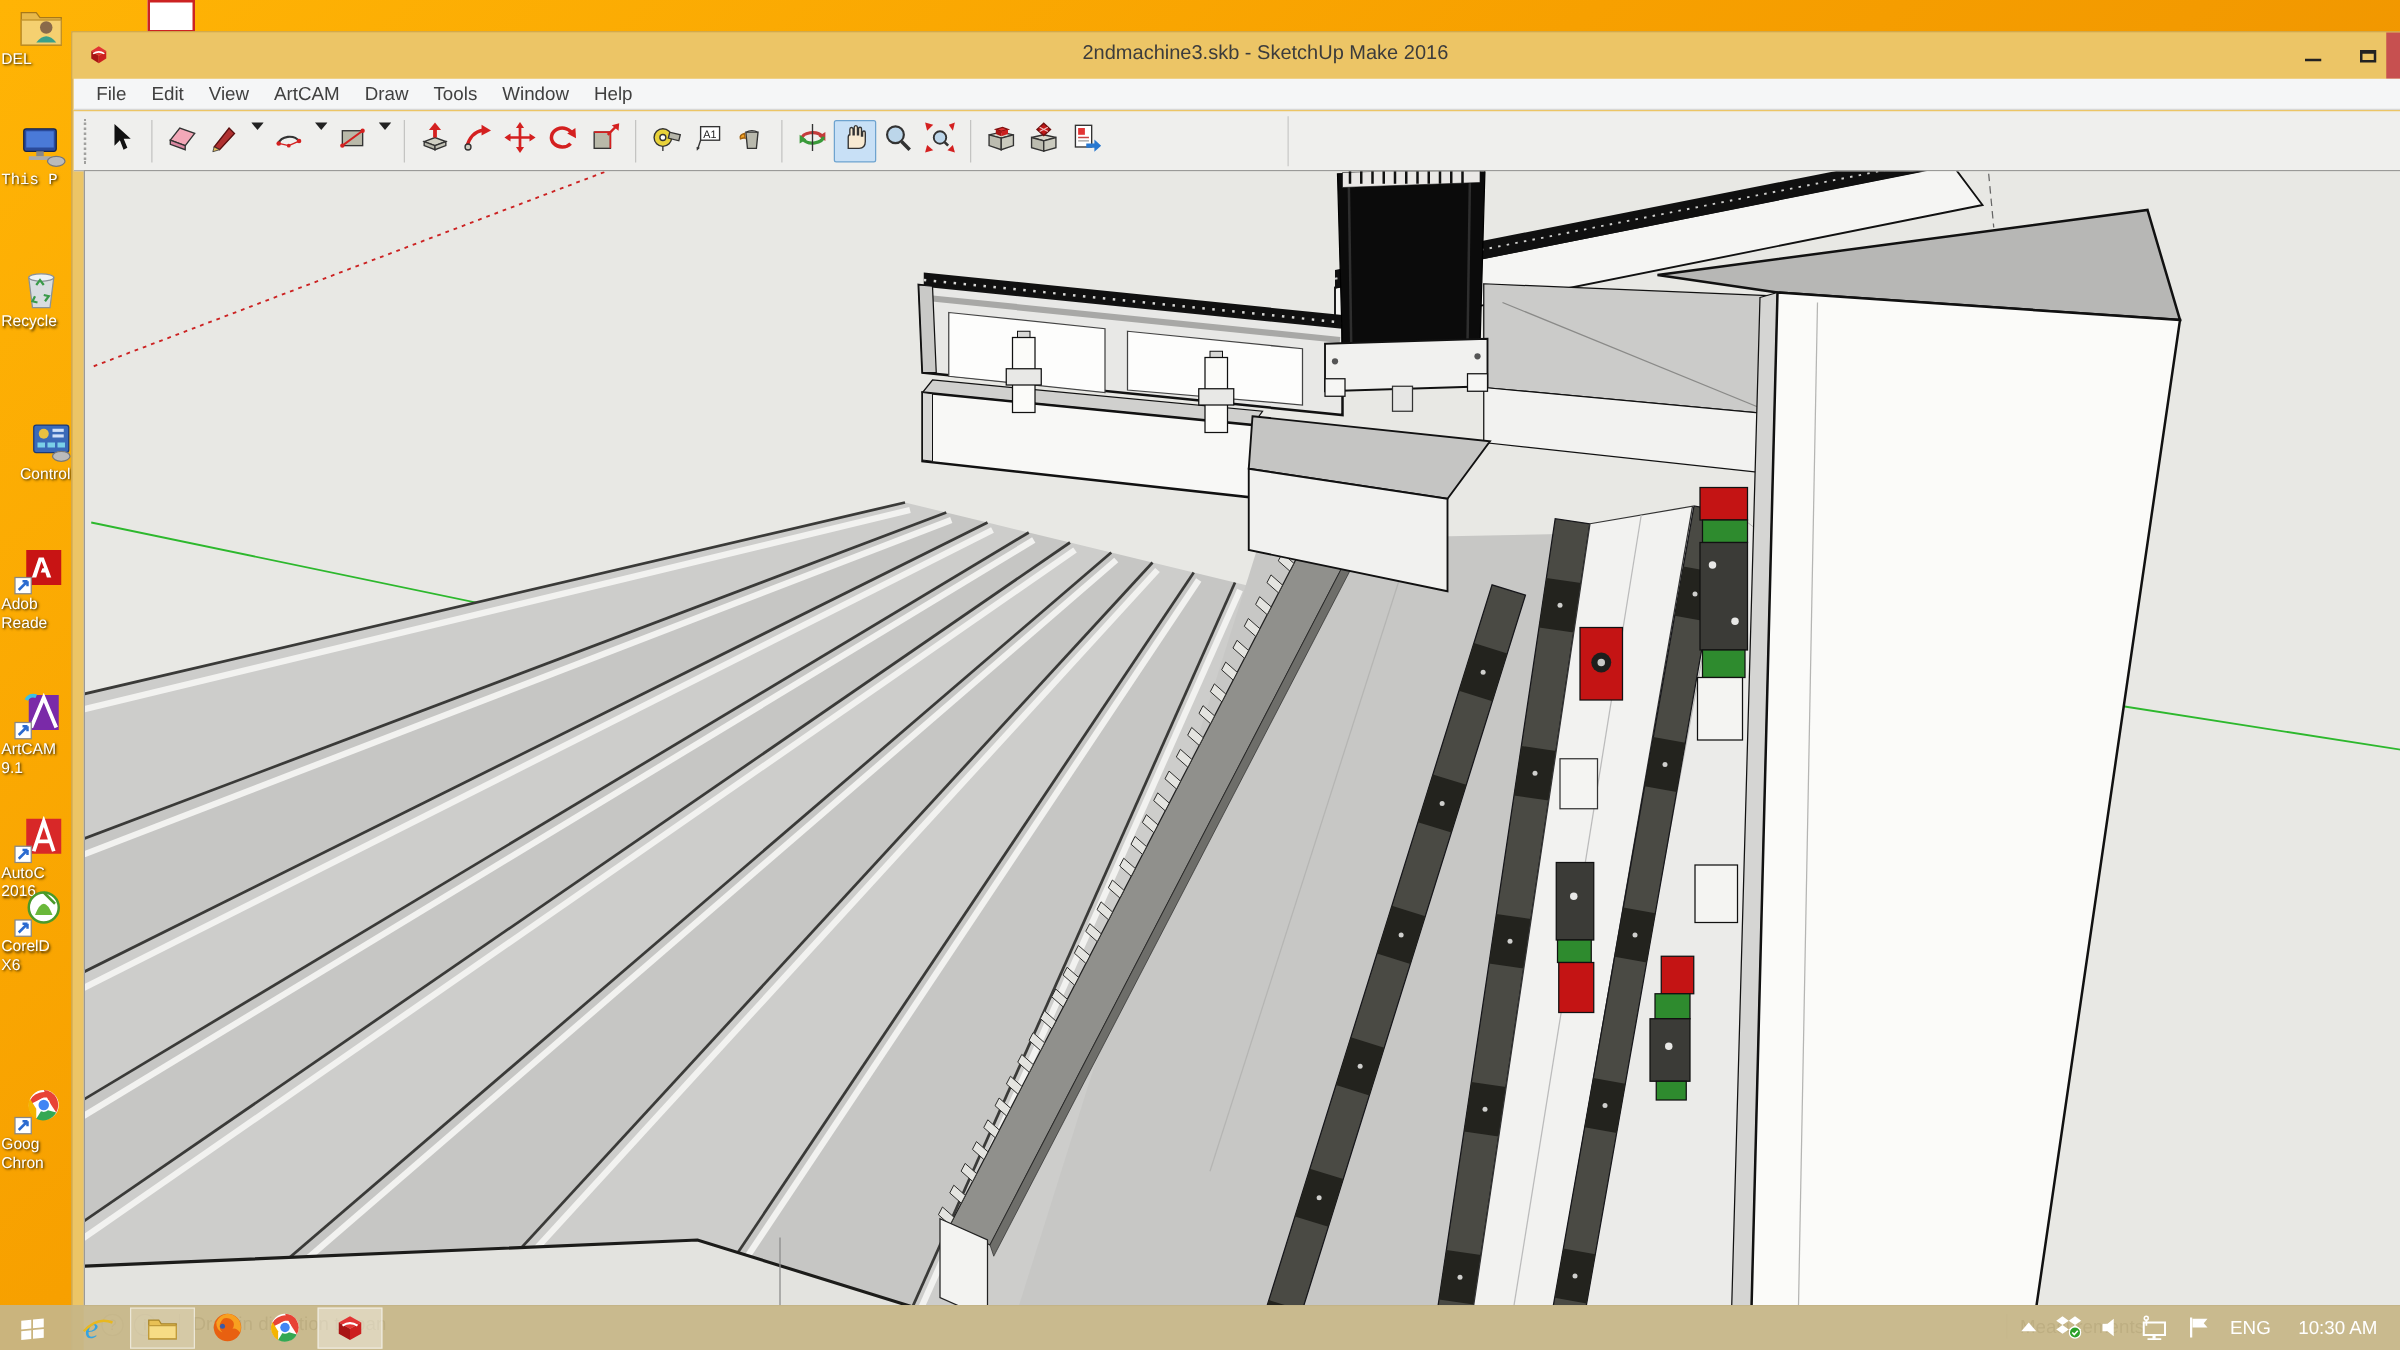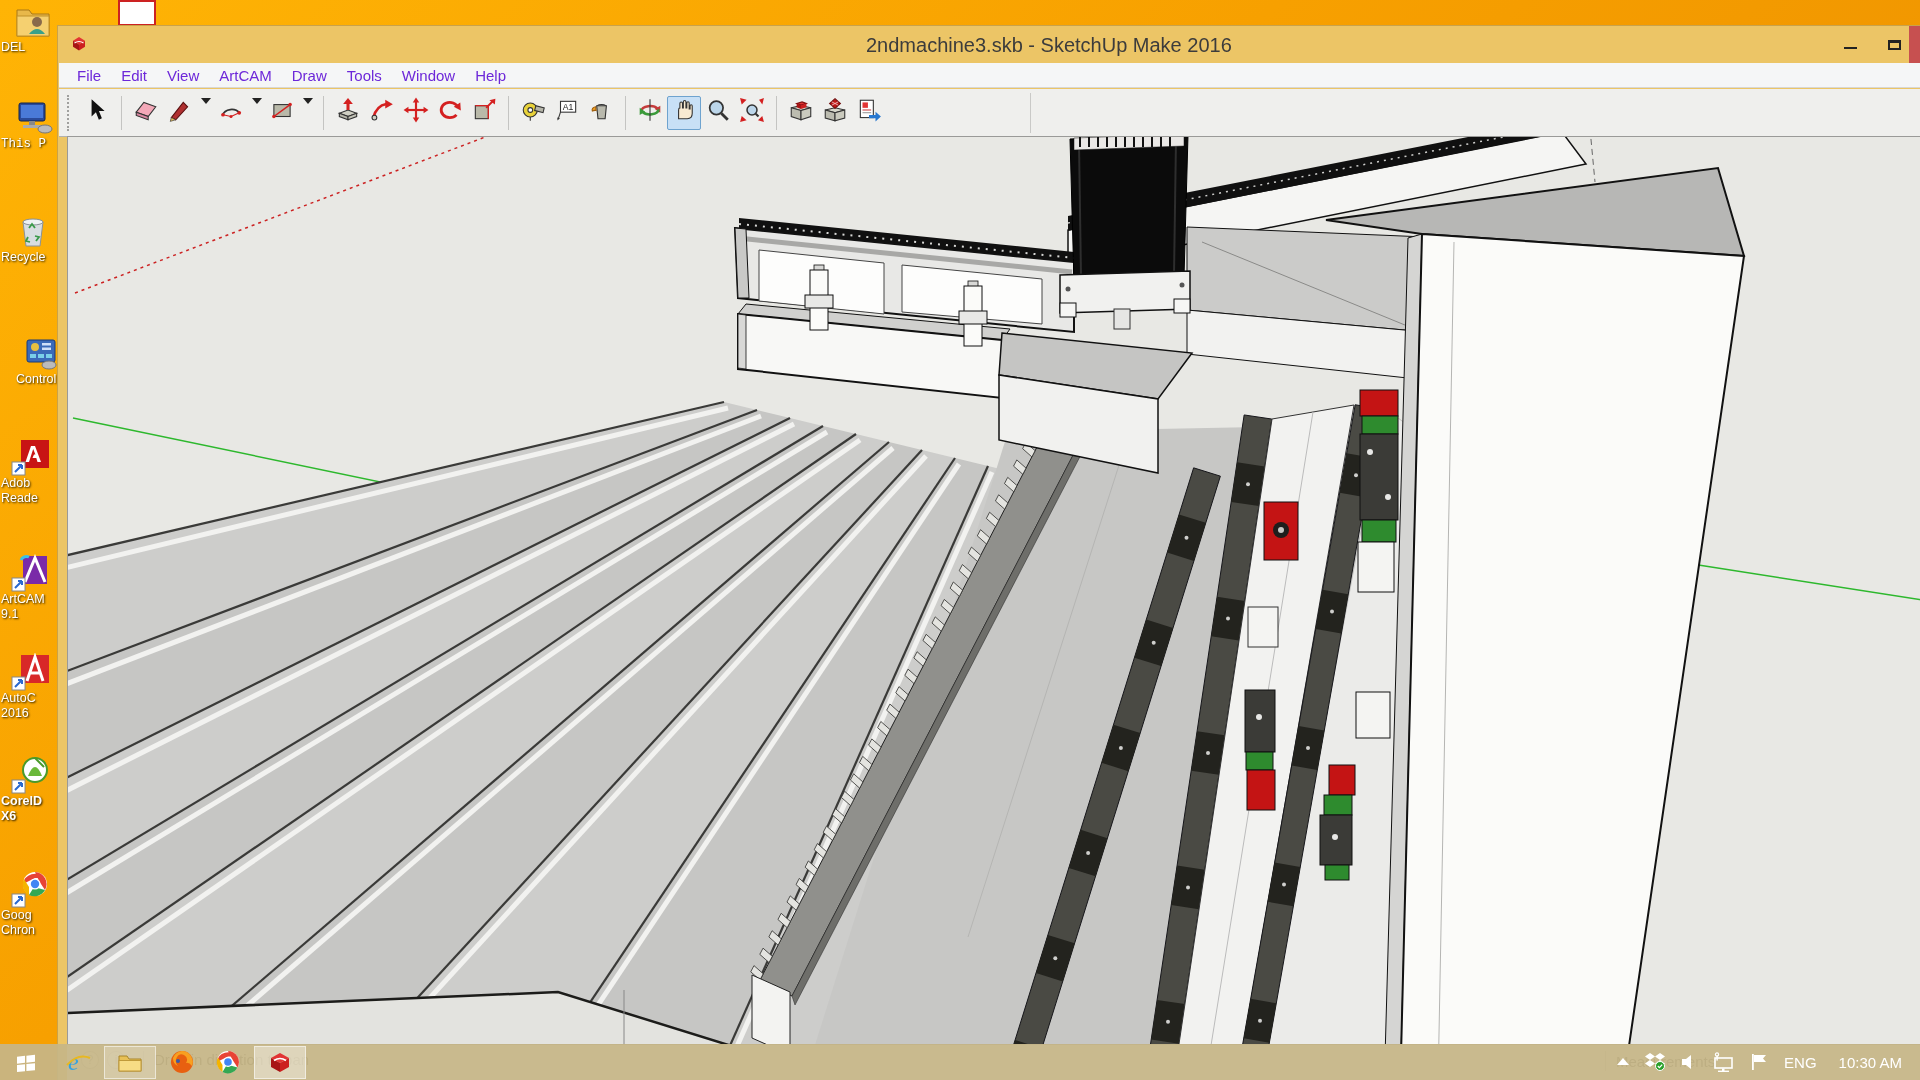--- a/index.html
+++ b/index.html
@@ -10,31 +10,31 @@
   #desktop-icons{position:absolute;left:0;top:0;width:57px;height:1080px;overflow:hidden;z-index:1;}
   .dsk-item{position:absolute;left:1px;width:64px;text-align:left;cursor:default;}
   .dsk-glyph{width:44px;height:38px;margin:0 auto;position:relative;}
   .dsk-label{color:#fff;font-size:12.5px;line-height:15px;text-shadow:1px 1px 2px rgba(0,0,0,.85);}
   .frag{position:absolute;left:118px;top:0;width:38px;height:26px;background:#fff;border:2px solid #cc2222;z-index:1;}
   
   #win{position:absolute;left:57px;top:25px;width:1880px;height:1062px;
     background:#ecc566;border:1px solid #c9a24a;z-index:2;}
   #titlebar{position:absolute;left:0;top:0;width:100%;height:37px;background:#ecc566;}
   #title-logo{position:absolute;left:12px;top:8px;width:18px;height:18px;}
-  #title-text{position:absolute;left:808px;top:8px;font-size:20px;color:#3c3c3c;white-space:nowrap;}
+  #title-text{position:absolute;left:808px;top:8px;font-size:16px;color:#3c3c3c;white-space:nowrap;}
   .tb-btn{position:absolute;top:0;height:37px;display:flex;align-items:center;justify-content:center;}
   #btn-min{left:1772px;width:40px;}
   #btn-min .g{width:13px;height:2px;background:#222;margin-top:6px;}
   #btn-max{left:1816px;width:40px;}
   #btn-max .g{width:13px;height:10px;border:2px solid #222;border-top-width:3px;}
   #btn-close{left:1851px;width:74px;background:#c75050;}
   
   #menubar{position:absolute;left:1px;top:37px;width:1878px;height:25px;background:#f5f6f7;
     border-bottom:1px solid #d8d8d6;display:flex;align-items:center;padding-left:8px;}
-  .menu-item{font-size:15px;color:#6d28d9;padding:3px 10px;cursor:default;}
+  .menu-item{font-size:15px;color:#404040;padding:3px 10px;cursor:default;}
   
   #toolbar{position:absolute;left:1px;top:63px;width:1878px;height:48px;background:#efefed;
     border-bottom:1px solid #b2b2b0;display:flex;align-items:center;padding-left:6px;}
   .tb-handle{width:5px;height:36px;border-left:2px dotted #a0a09e;margin:0 8px 0 2px;}
   .tool{width:34px;height:34px;display:flex;align-items:flex-start;justify-content:center;border:1px solid transparent;border-radius:2px;}
   .tool.dd{width:17px;}
   .tool.active{background:#c8e0f6;border-color:#6ea3cf;}
   .tool svg{display:block;}
   .tb-sep{width:1px;height:34px;background:#c4c4c2;margin:0 7px;}
   .tb-endline{position:absolute;left:971px;top:4px;width:1px;height:40px;background:#c9c9c7;}
@@ -130,21 +130,21 @@
     <div class="dsk-item" style="top: 653px;">
       <div class="dsk-glyph"><svg width="44" height="38" viewBox="0 0 44 38">
           <rect x="10" y="2" width="28" height="28" fill="#d82828"></rect>
           <path d="M16,28 L24,4 L32,28 M19.5,20 L28.5,20" stroke="#fff" stroke-width="3" fill="none"></path>
           <rect x="1" y="24" width="13" height="13" fill="#fff" stroke="#888"></rect>
           <path d="M4,34 L11,27 M11,27 L7,27 M11,27 L11,31" stroke="#2a6ad0" stroke-width="2" fill="none"></path>
         </svg></div>
       <div class="dsk-label">AutoC</div>
       <div class="dsk-label">2016</div>
     </div>
-    <div class="dsk-item" style="top: 756px; font-weight: bold;">
+    <div class="dsk-item" style="top: 712px;">
       <div class="dsk-glyph"><svg width="44" height="38" viewBox="0 0 44 38">
           <circle cx="24" cy="14" r="12" fill="#fff" stroke="#4a9a2a" stroke-width="2"></circle>
           <path d="M17,20 Q24,2 31,20" fill="#6ab83a"></path>
           <path d="M24,2 L33,11" stroke="#4a9a2a" stroke-width="2"></path>
           <rect x="1" y="24" width="13" height="13" fill="#fff" stroke="#888"></rect>
           <path d="M4,34 L11,27 M11,27 L7,27 M11,27 L11,31" stroke="#2a6ad0" stroke-width="2" fill="none"></path>
         </svg></div>
       <div class="dsk-label">CorelD</div>
       <div class="dsk-label">X6</div>
     </div>

